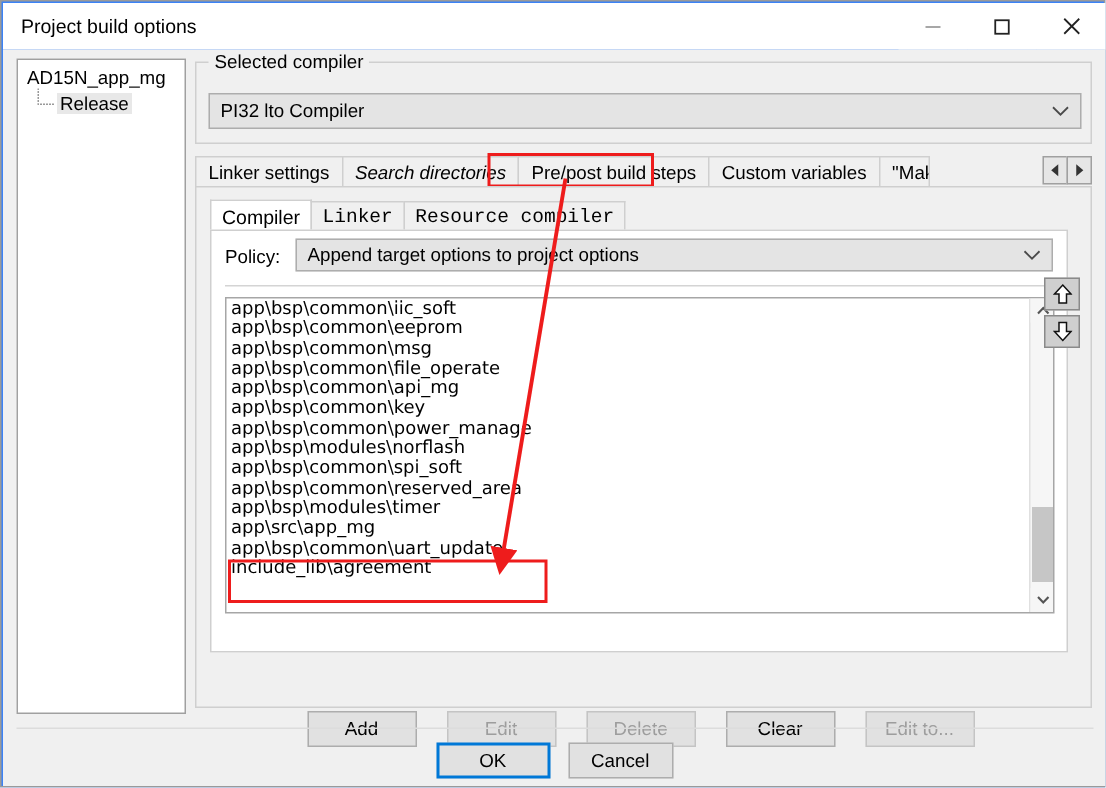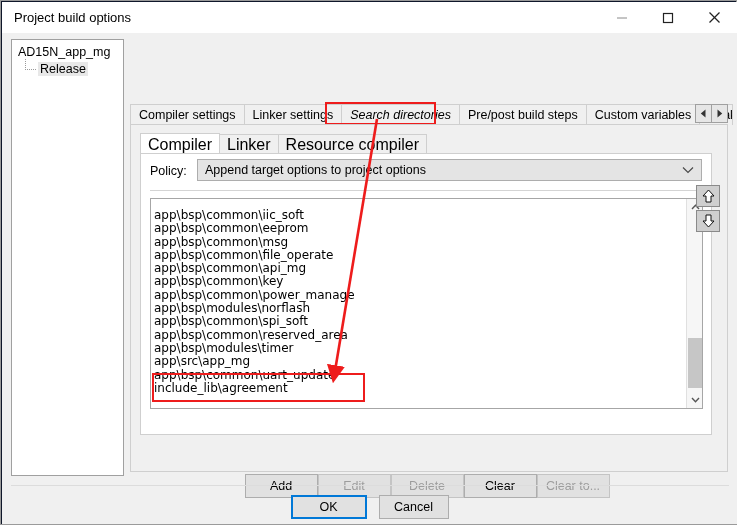--- a/index.html
+++ b/index.html
@@ -6,21 +6,21 @@
   body{
     width:737px;height:525px;
     background:#ffffff;
     font-family:"Liberation Sans","DejaVu Sans",sans-serif;
     font-size:12px;
     color:#000000;
     overflow:hidden;
     position:relative;
   }
   #root{position:absolute;left:0;top:0;width:737px;height:525px;
-        border:1px solid #9a9a9a;box-sizing:border-box;background:#0f172a;}
+        border:1px solid #9a9a9a;box-sizing:border-box;background:#3b82f6;}
 
   
   .titlebar{position:absolute;left:1px;top:1px;width:735px;height:31px;
             background:#ffffff;box-sizing:border-box;}
   .title-text{position:absolute;left:12px;top:8px;font-size:13px;color:#000;
               white-space:nowrap;}
   .win-btns{position:absolute;right:0;top:0;height:31px;display:flex;}
   .win-btn{width:46px;height:31px;display:flex;align-items:center;justify-content:center;
            background:#ffffff;}
   .win-btn svg{display:block;}
@@ -68,38 +68,38 @@
             margin-left:-1px;}
   .tab-red-box{position:absolute;border:2px solid #ee1c1c;box-sizing:border-box;
                pointer-events:none;}
 
   
   .tabpage{position:absolute;left:0;top:87px;width:598px;height:348px;
            background:#f0f0f0;border:1px solid #cfcfcf;box-sizing:border-box;}
 
   
   .inner-tabrow{position:absolute;left:9px;top:8px;display:flex;align-items:flex-end;height:21px;}
-  .itab{height:20px;line-height:20px;padding:0 7px;font-size:16px;box-sizing:border-box;
+  .itab{height:20px;line-height:20px;padding:0 7px;font-size:13px;box-sizing:border-box;
         border:1px solid #cfcfcf;border-bottom:none;white-space:nowrap;margin-right:-1px;}
   .itab.active{background:#ffffff;height:21px;line-height:21px;}
-  .itab.inactive{background:#f0f0f0;}
+  .itab.inactive{background:#f0f0f0;font-family:Liberation Mono, monospace;}
   .inner-page{position:absolute;left:9px;top:28px;width:572px;height:282px;
               background:#ffffff;border:1px solid #cfcfcf;box-sizing:border-box;}
 
   
   .policy-label{position:absolute;left:9px;top:10px;font-size:12.5px;}
   .policy-combo{position:absolute;left:56px;top:5px;width:505px;height:22px;
                 background:#e4e4e4;border:1px solid #adadad;box-sizing:border-box;
                 display:flex;align-items:center;}
   .sep{position:absolute;left:9px;top:36px;width:553px;height:1px;background:#d4d4d4;}
 
   
   .listbox{position:absolute;left:9px;top:44px;width:553px;height:211px;
            background:#ffffff;border:1px solid #a6a6a6;box-sizing:border-box;overflow:hidden;}
-  .listitems{position:absolute;left:3px;top:10px;right:18px;}
+  .listitems{position:absolute;left:3px;top:0;right:18px;}
   .li{height:13.3px;line-height:13.3px;font-size:12px;white-space:nowrap;
       font-family:"DejaVu Sans","Liberation Sans",sans-serif;}
   .vscroll{position:absolute;right:0;top:0;width:16px;height:100%;
            background:#f6f6f6;border-left:1px solid #e0e0e0;box-sizing:border-box;}
   .vs-btn{position:absolute;left:0;width:16px;height:16px;display:flex;
           align-items:center;justify-content:center;background:#f6f6f6;}
   .vs-up{top:0;} .vs-dn{bottom:0;}
   .vs-thumb{position:absolute;left:1px;width:14px;background:#c6c6c6;}
 
   
@@ -107,21 +107,21 @@
                 pointer-events:none;}
 
   
   .movers{position:absolute;left:565px;top:60px;width:24px;}
   .mv-btn{width:24px;height:22px;background:#cfcfcf;border:1px solid #8a8a8a;
           box-sizing:border-box;display:flex;align-items:center;justify-content:center;
           margin-bottom:3px;}
 
   
   .actions{position:absolute;left:0;top:320px;width:572px;display:flex;
-           justify-content:center;gap:0;}
+           justify-content:center;gap:20px;}
   .btn{width:73px;height:24px;font-size:12.5px;display:flex;align-items:center;
        justify-content:center;border:1px solid #adadad;background:#e1e1e1;
        box-sizing:border-box;color:#000;}
   .btn.disabled{color:#9d9d9d;background:#e1e1e1;border-color:#c4c4c4;text-align:center;}
 
   
   .bottom-sep{position:absolute;left:9px;top:452px;width:718px;height:1px;background:#dcdcdc;}
   .okrow{position:absolute;left:0;top:462px;width:735px;display:flex;
          justify-content:center;gap:12px;}
   .btn-ok{width:76px;height:24px;background:#e1e1e1;border:2px solid #0078d7;
@@ -166,24 +166,34 @@
     <div class="tree">
       <div class="tree-root">AD15N_app_mg</div>
       <div class="tree-child-row">
         <span class="tree-elbow"></span>
         <span class="tree-child-label">Release</span>
       </div>
     </div>
 
     <div class="panel">
 
+      <div class="group">
+        <div class="group-legend">Selected compiler</div>
+        <div class="combo">
+          <span class="combo-text">PI32 lto Compiler</span>
+          <span class="combo-arrow">
+            <svg width="12" height="8" viewBox="0 0 12 8">
+                <polyline points="1,1.5 6,6.5 11,1.5" fill="none" stroke="#4a4a4a" stroke-width="1.2"></polyline>
+              </svg>
+          </span>
+        </div>
+      </div>
 
       <div class="tabstrip">
         <div class="tab-row">
-          <div class="tab">Compiler settings</div>
           <div class="tab">Linker settings</div>
           <div class="tab active">Search directories</div>
           <div class="tab">Pre/post build steps</div>
           <div class="tab">Custom variables</div>
           <div class="tab clipped" style="width:34px;padding-right:0;">"Mak</div>
         </div>
         <div class="tab-spin">
           <div class="spin-btn">
             <svg width="7" height="9" viewBox="0 0 7 9">
                 <polygon points="5.5,0.5 5.5,8.5 0.8,4.5" fill="#333"></polygon>
@@ -252,21 +262,21 @@
                   </svg>
               </div>
             </div>
           </div>
 
           <div class="actions">
             <div class="btn">Add</div>
             <div class="btn disabled">Edit</div>
             <div class="btn disabled">Delete</div>
             <div class="btn">Clear</div>
-            <div class="btn disabled">Clear to...</div>
+            <div class="btn disabled">Edit to...</div>
           </div>
 
         </div>
 
         <div class="movers">
           <div class="mv-btn">
             <svg width="13" height="14" viewBox="0 0 13 14">
                 <polygon points="6.5,1 12,7 9,7 9,13 4,13 4,7 1,7" fill="#ffffff" stroke="#111" stroke-width="1"></polygon>
               </svg>
           </div>

